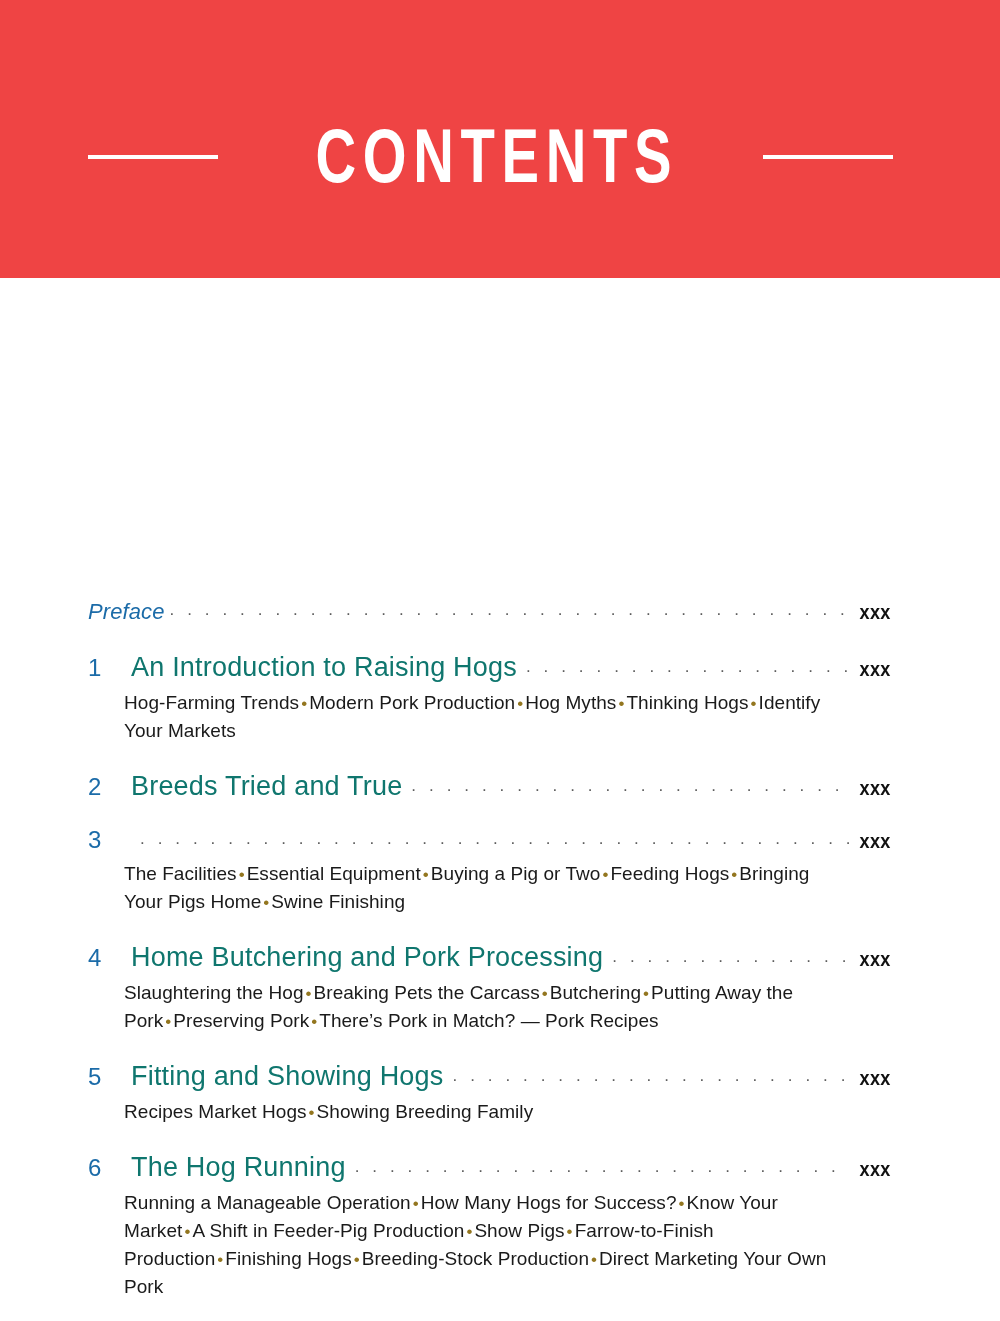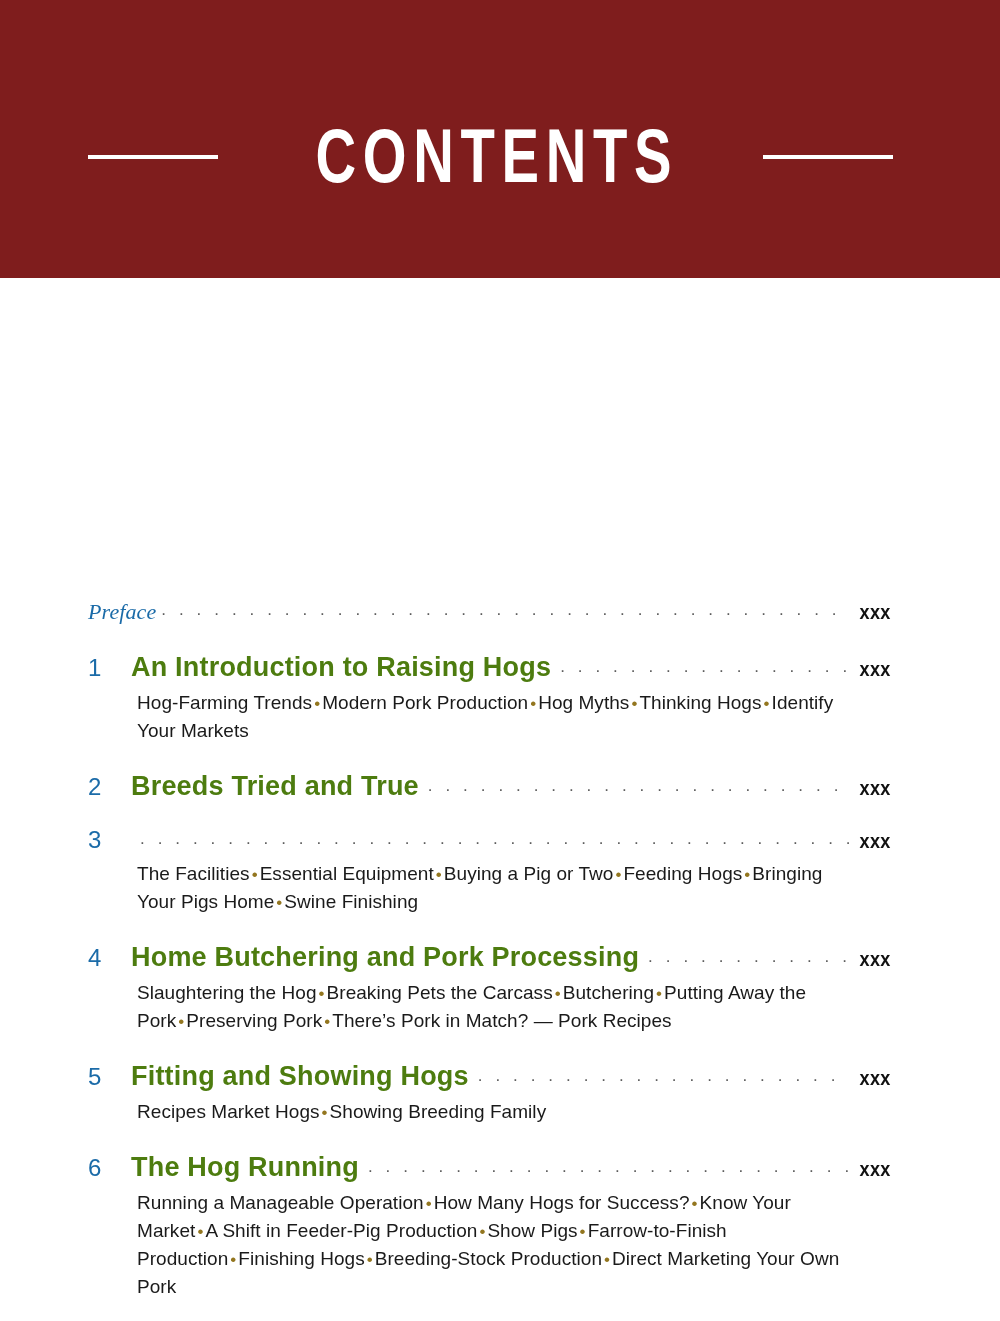--- a/index.html
+++ b/index.html
@@ -20,21 +20,21 @@
     width: 1000px;
     height: 1321px;
     background: #ffffff;
   }
 
   
   .masthead {
     position: relative;
     width: 1000px;
     height: 278px;
-    background: #7f1d1d;
+    background: #ef4444;
     overflow: hidden;
   }
   .masthead-inner {
     position: absolute;
     left: 88px;
     right: 107px;
     top: 110px;
     height: 92px;
     display: flex;
     align-items: center;
@@ -81,21 +81,20 @@
     align-items: baseline;
   }
   .front-title {
     color: #1b6ba8;
     font-size: 22px;
     font-style: italic;
     font-weight: 400;
     white-space: nowrap;
     flex: 0 0 auto;
     letter-spacing: 0.1px;
-    font-family: Liberation Serif, serif;
   }
   .leader {
     flex: 1 1 auto;
     min-width: 12px;
     position: relative;
     height: 1em;
     overflow: hidden;
     margin: 0 7px 0 5px;
   }
   .leader::after {
@@ -142,32 +141,32 @@
   .chapter-num {
     flex: 0 0 43px;
     color: #1b6ba8;
     font-family: "Liberation Sans Narrow", "Liberation Sans", sans-serif;
     font-weight: 400;
     font-size: 24px;
     line-height: 1.1;
   }
   .chapter-title {
     flex: 0 0 auto;
-    color: #4d7c0f;
-    font-family: "Liberation Sans Narrow", "Liberation Sans", sans-serif;
-    font-weight: 700;
+    color: #0f766e;
+    font-family: "Liberation Sans Narrow", "Liberation Sans", sans-serif;
+    font-weight: 400;
     font-size: 27px;
     line-height: 1.12;
     letter-spacing: 0.2px;
     white-space: nowrap;
   }
   .chapter-head .leader { margin: 0 8px 0 9px; }
 
   .chapter-sub {
-    margin-left: 49px;
+    margin-left: 36px;
     margin-top: 7px;
     color: #1a1a1a;
     font-family: "Liberation Sans Narrow", "Liberation Sans", sans-serif;
     font-size: 19px;
     line-height: 1.46;
     letter-spacing: 0.05px;
     max-width: 722px;
   }
   .chapter-sub .sep {
     color: #93761f;

